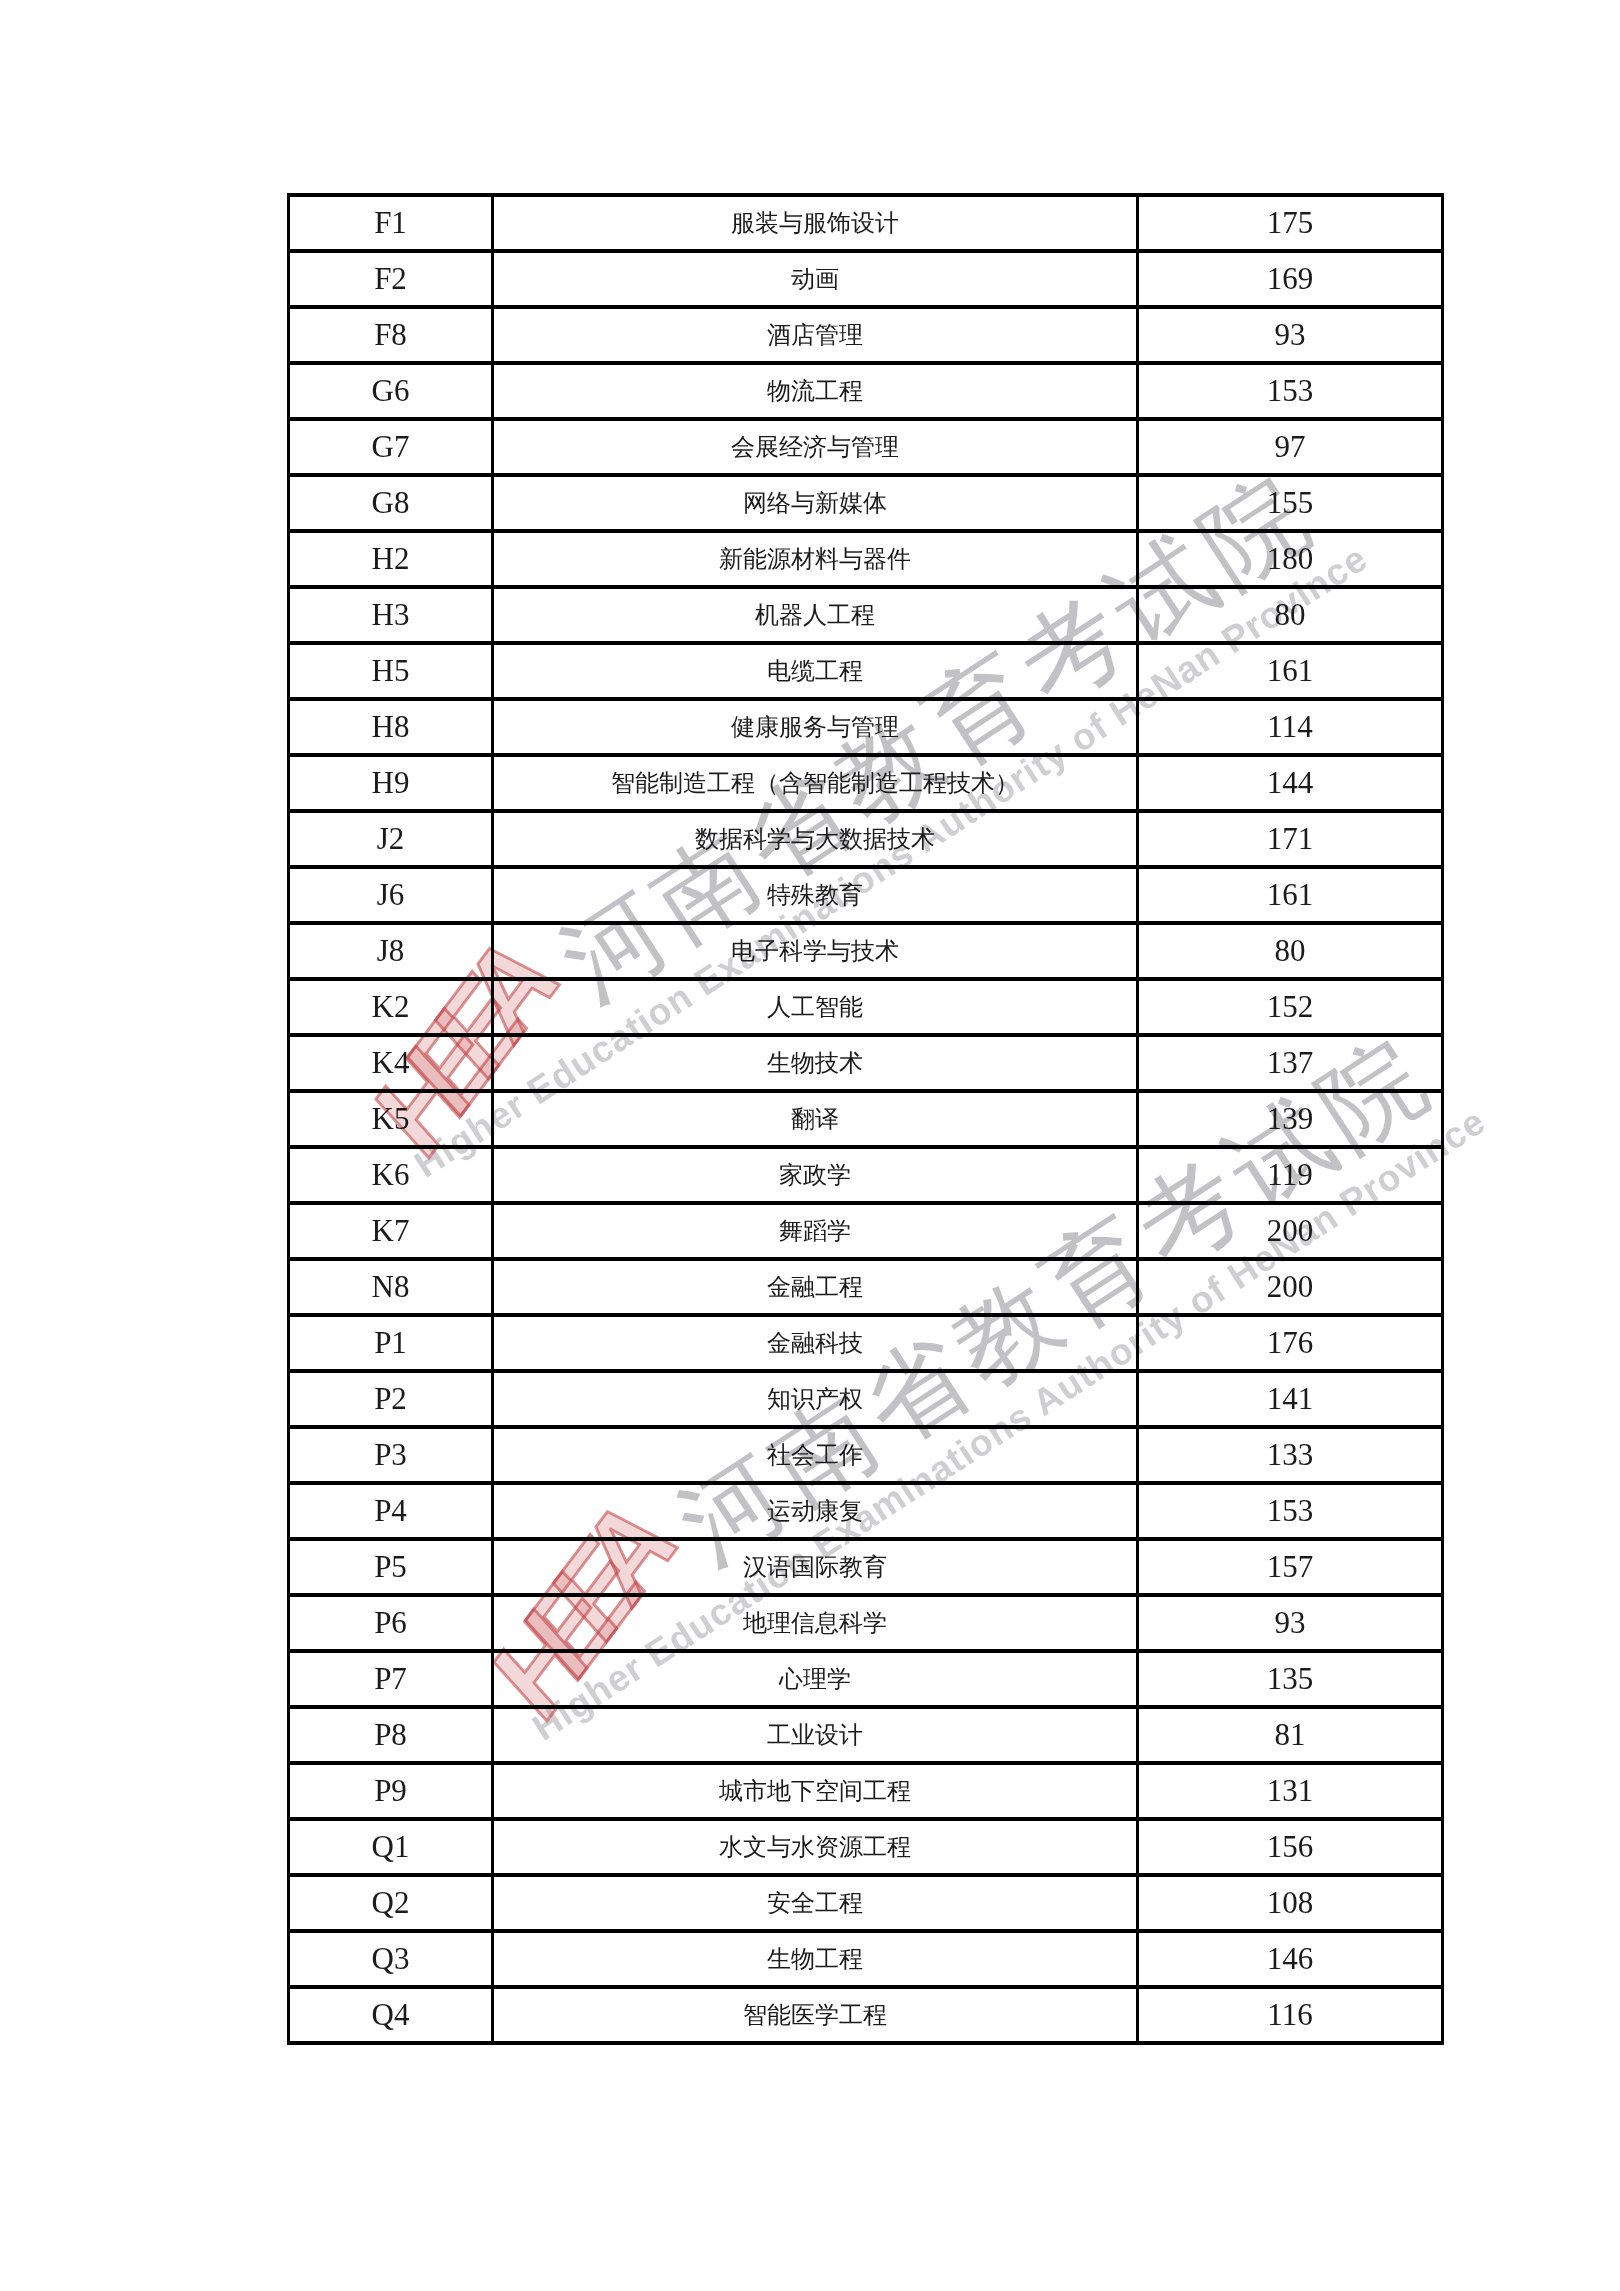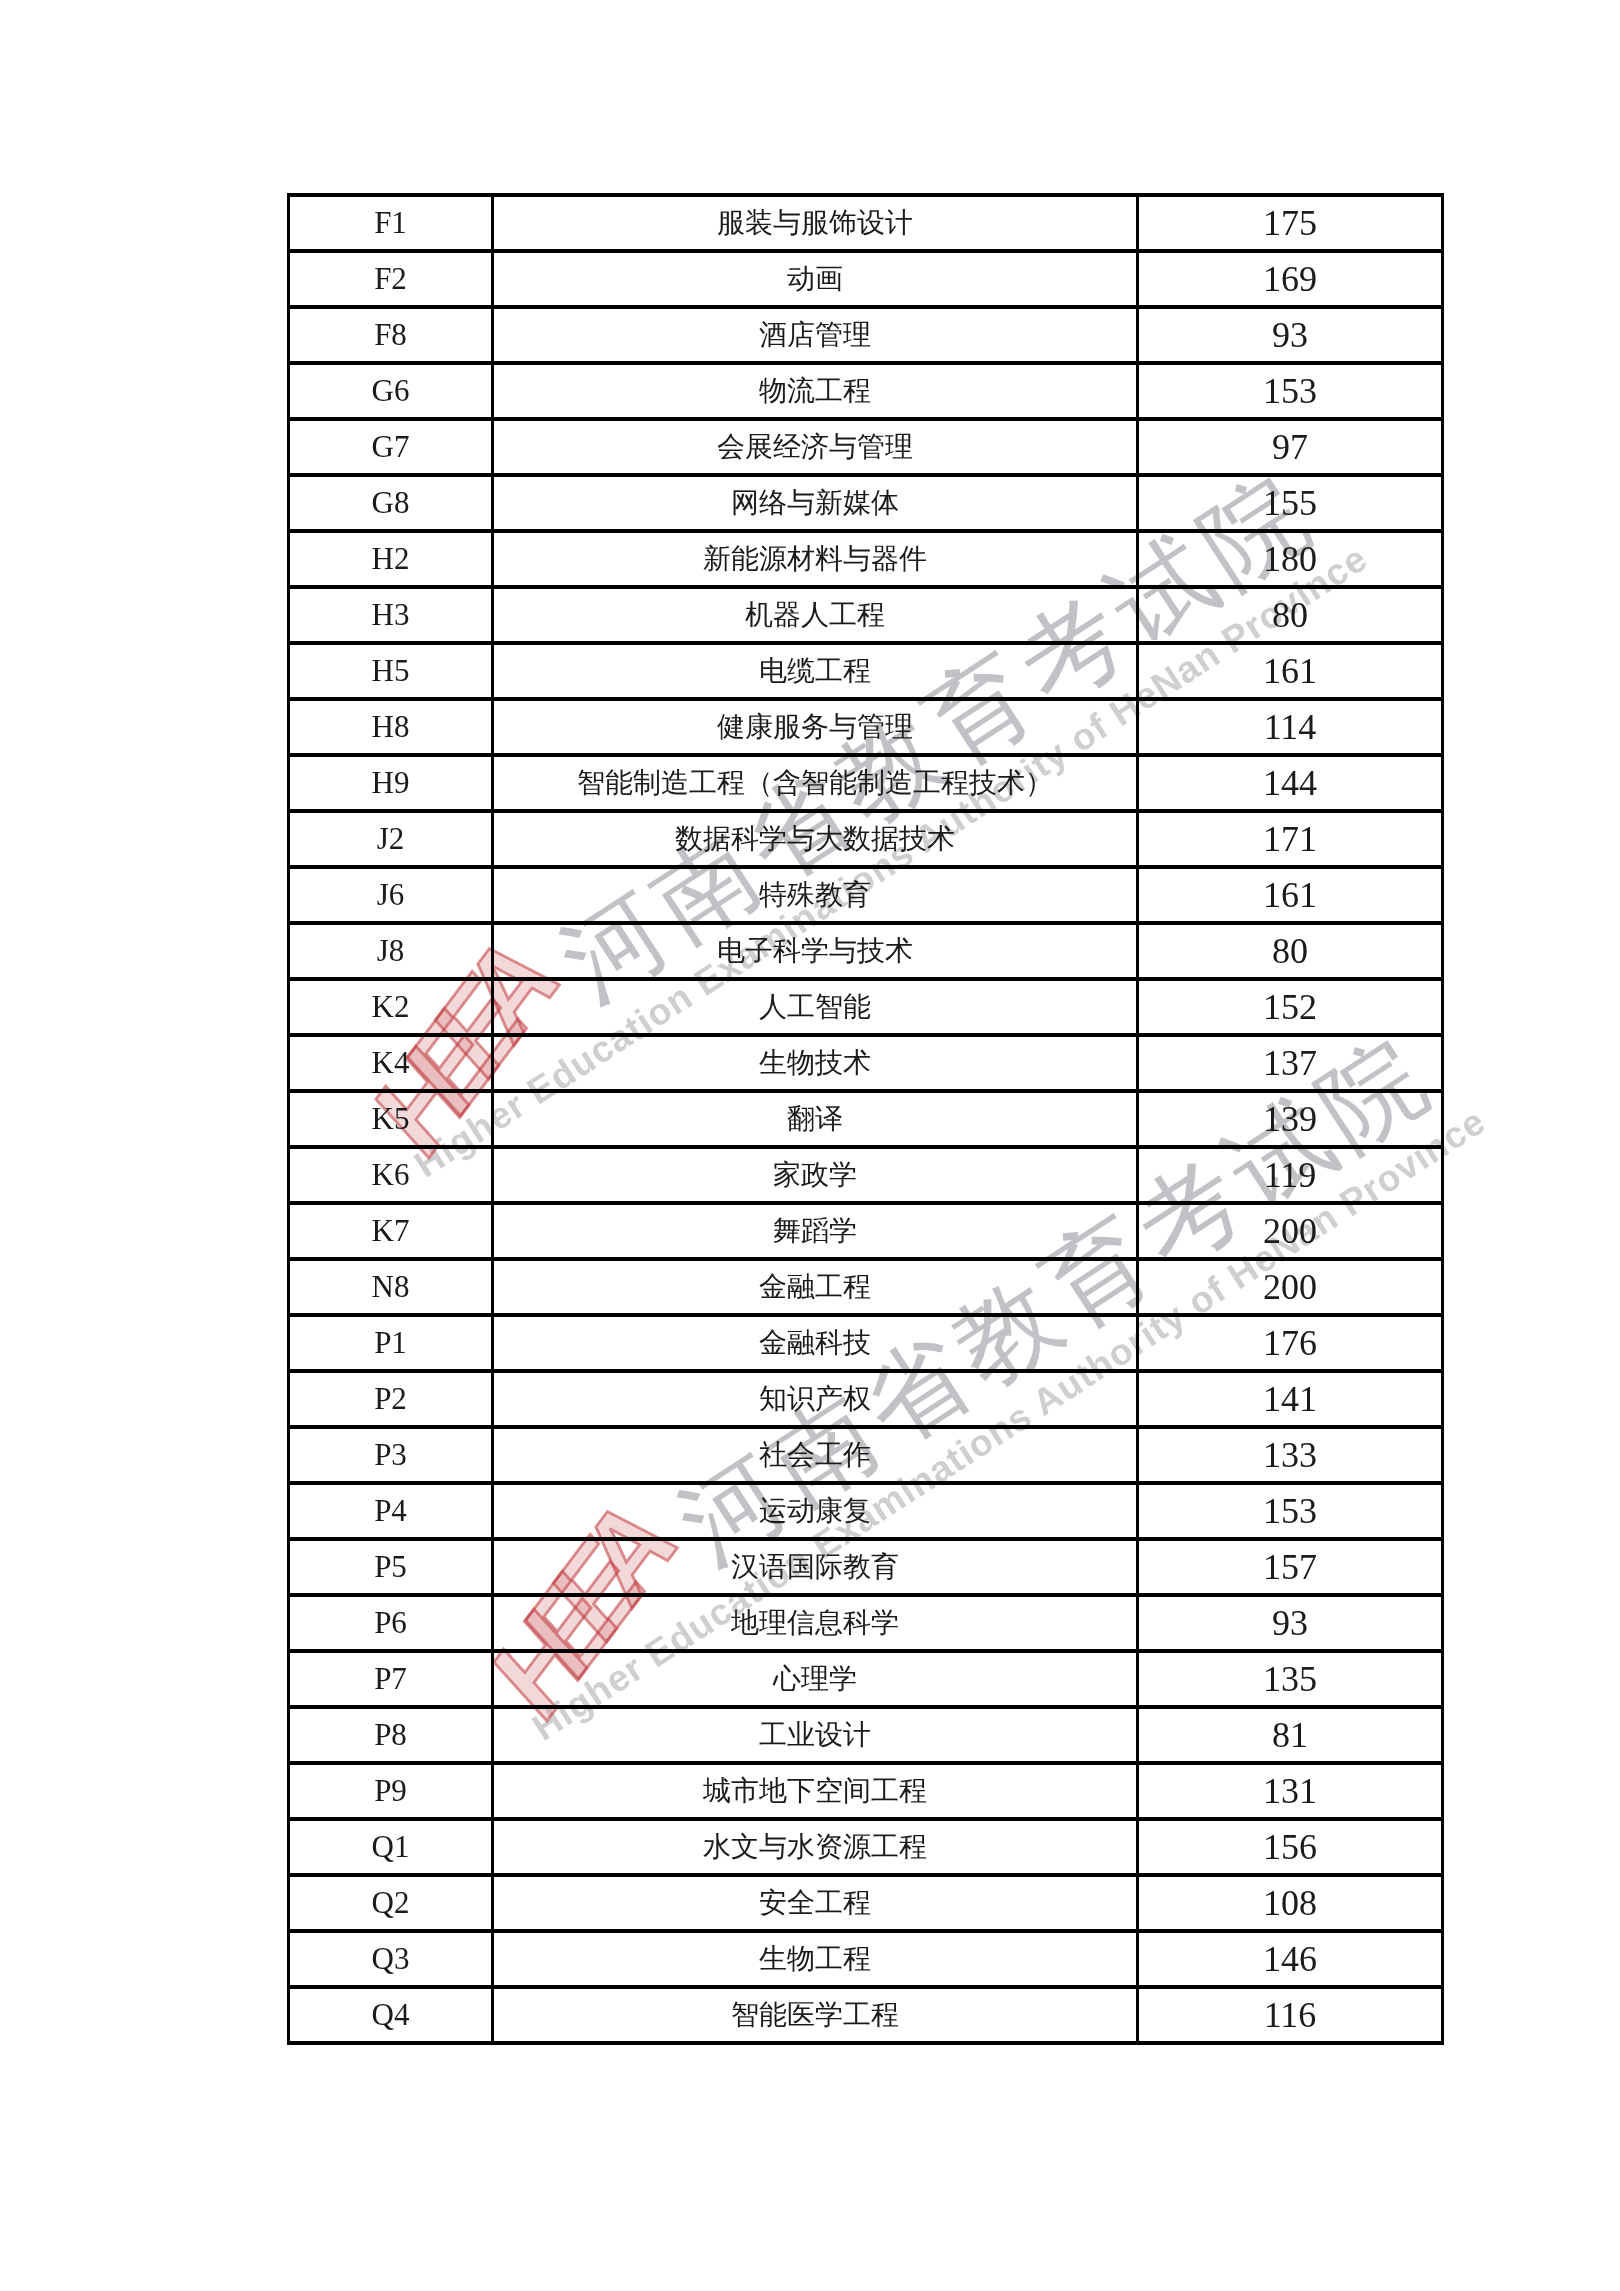--- a/index.html
+++ b/index.html
@@ -31,22 +31,22 @@
     border-width: 4.9px 3.9px;
     padding: 0;
     text-align: center;
     vertical-align: middle;
     color: #1b1b1b;
     background: transparent;
     overflow: hidden;
     white-space: nowrap;
   }
   td.col-code  { font-size: 31px; }
-  td.col-major { font-size: 28px; }
-  td.col-score { font-size: 36px; }
+  td.col-major { font-size: 24px; }
+  td.col-score { font-size: 31px; }
 
   
   .stamp {
     position: absolute;
     transform: rotate(-33deg);
     transform-origin: 0 0;
     z-index: 1;
     pointer-events: none;
     white-space: nowrap;
   }

